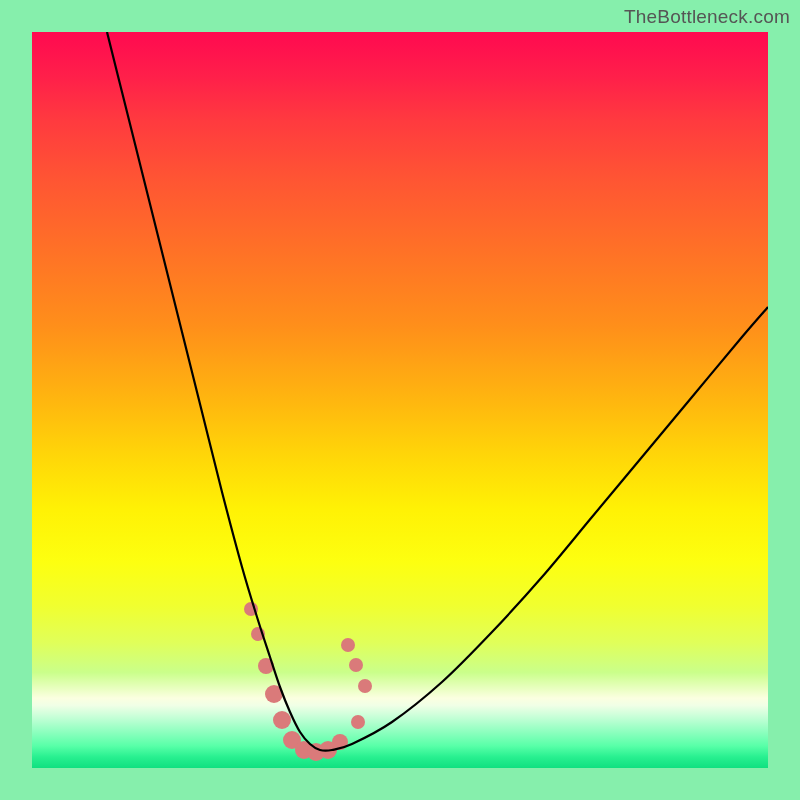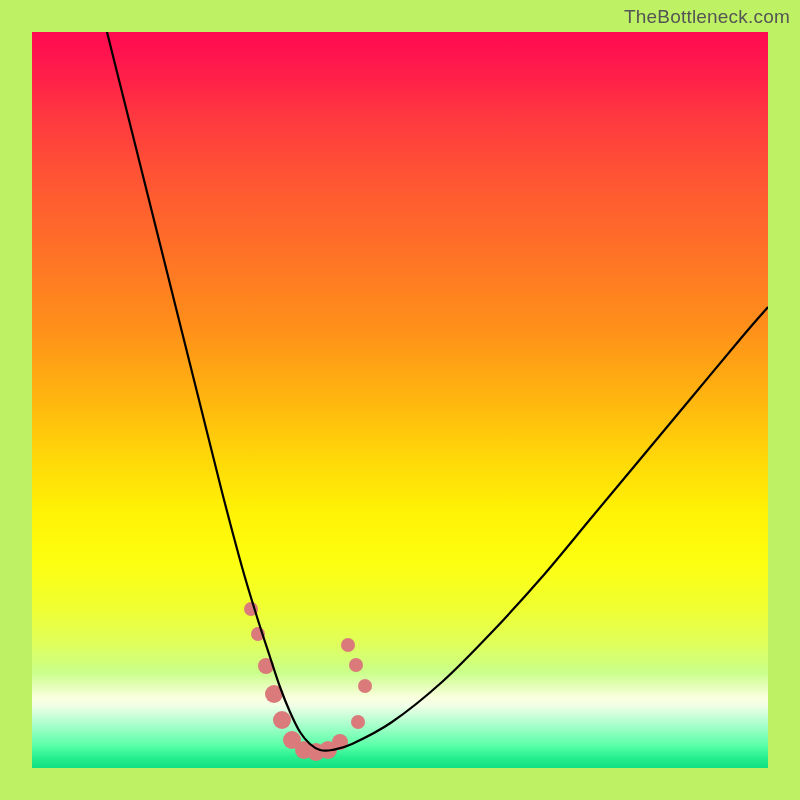--- a/index.html
+++ b/index.html
@@ -10,21 +10,21 @@
     background: #000;
     position: relative;
     font-family: Arial, sans-serif;
   }
   .frame {
     position: absolute;
     top: 0;
     left: 0;
     width: 800px;
     height: 800px;
-    background: #bef264;
+    background: #86efac;
   }
   .plot-area {
     position: absolute;
     top: 32px;
     left: 32px;
     width: 736px;
     height: 736px;
     overflow: hidden;
   }
   .gradient {

